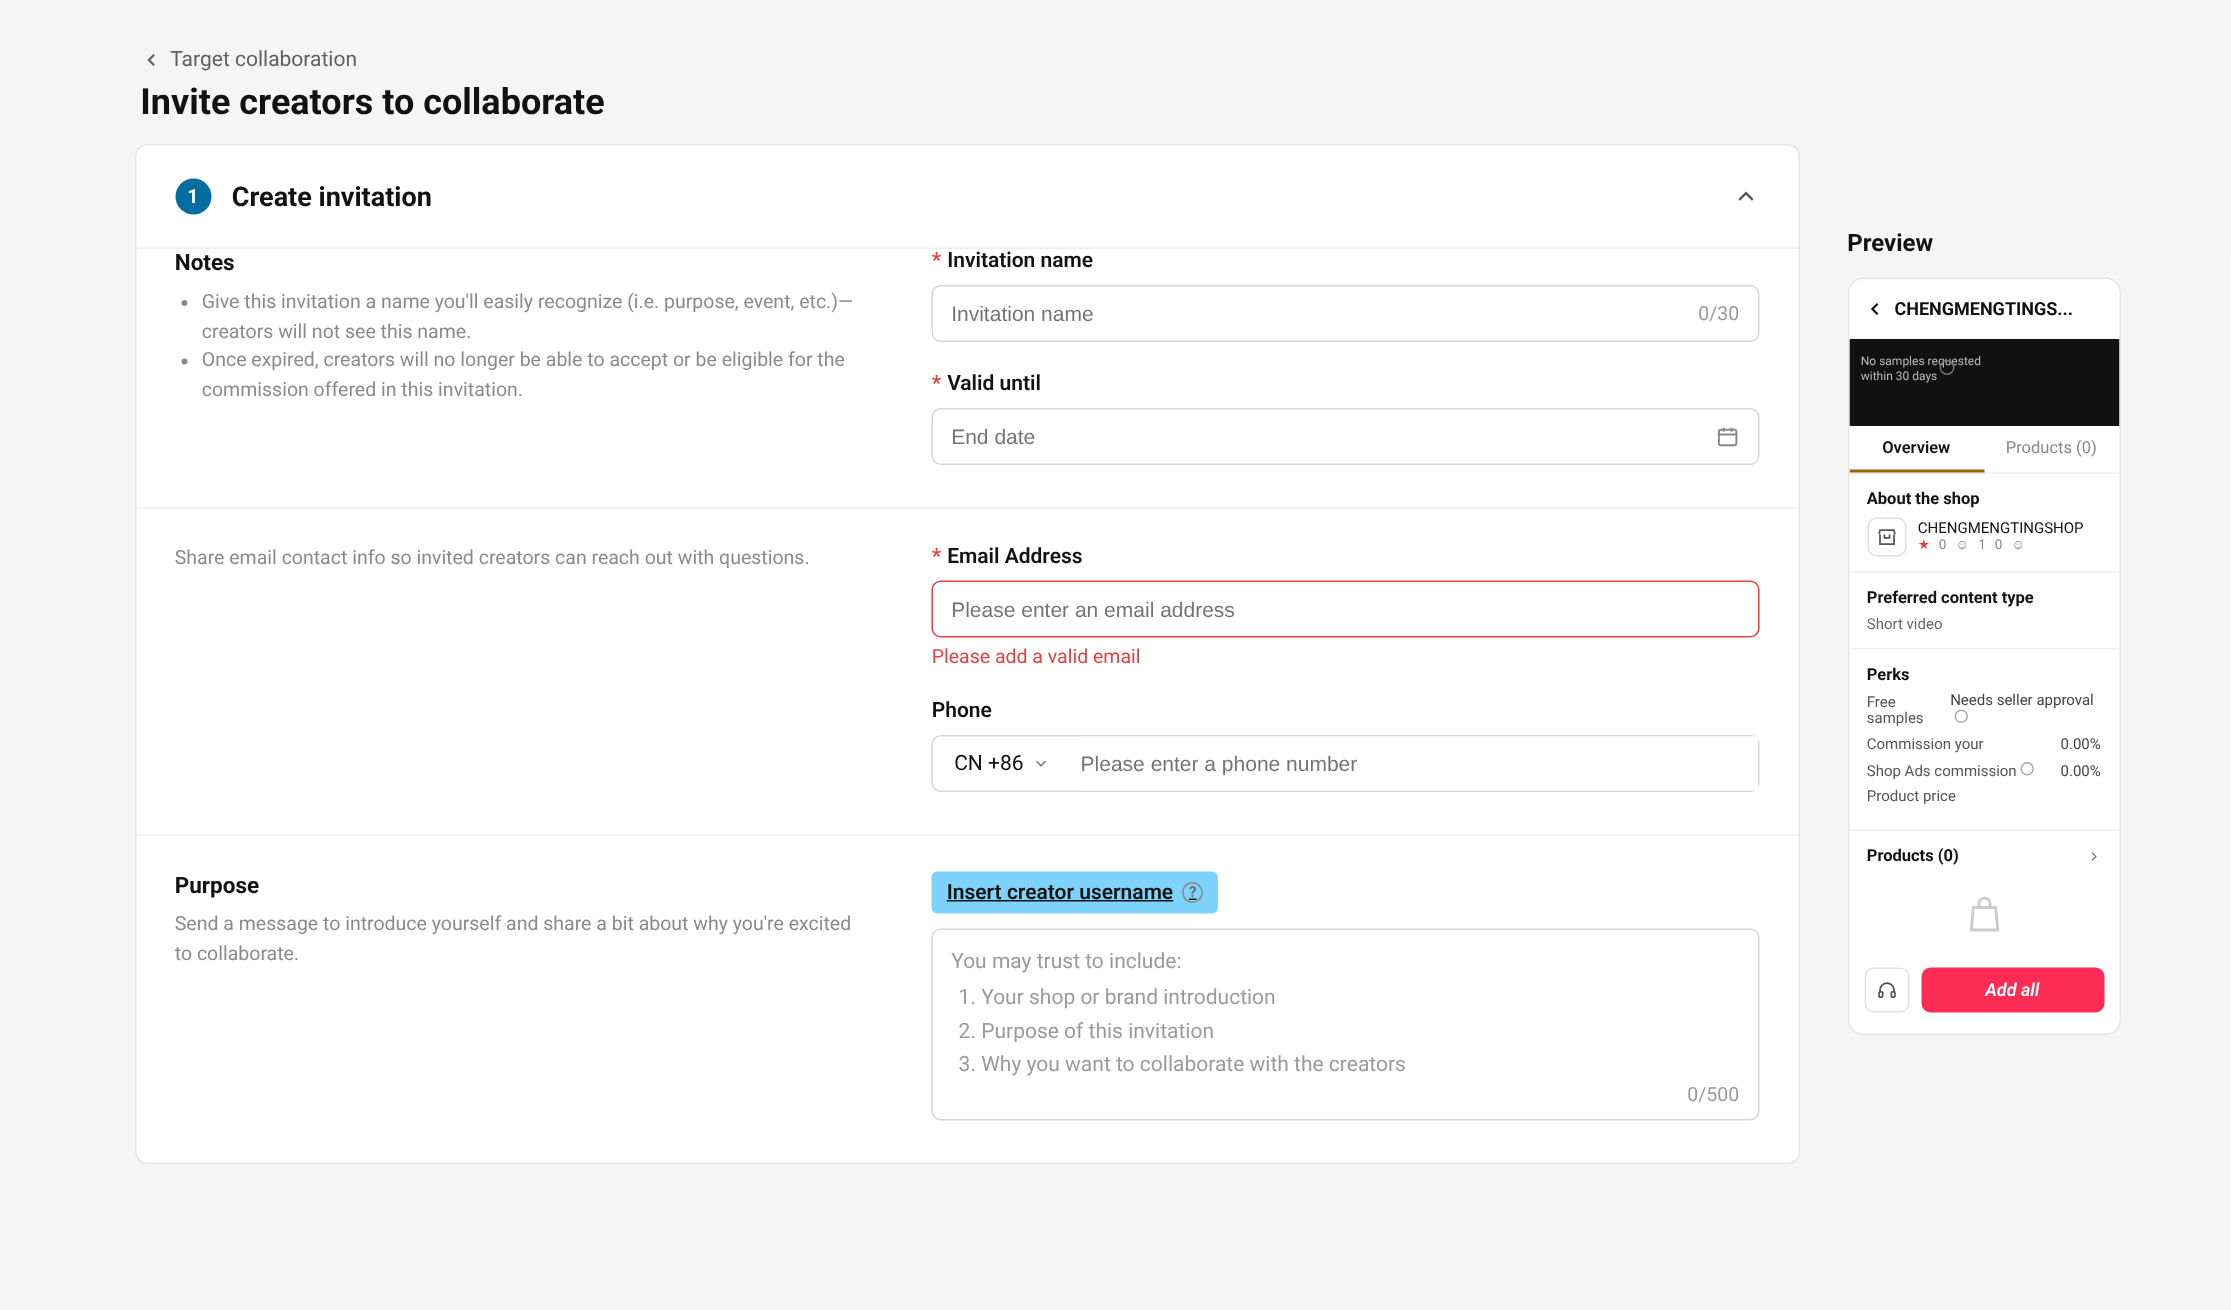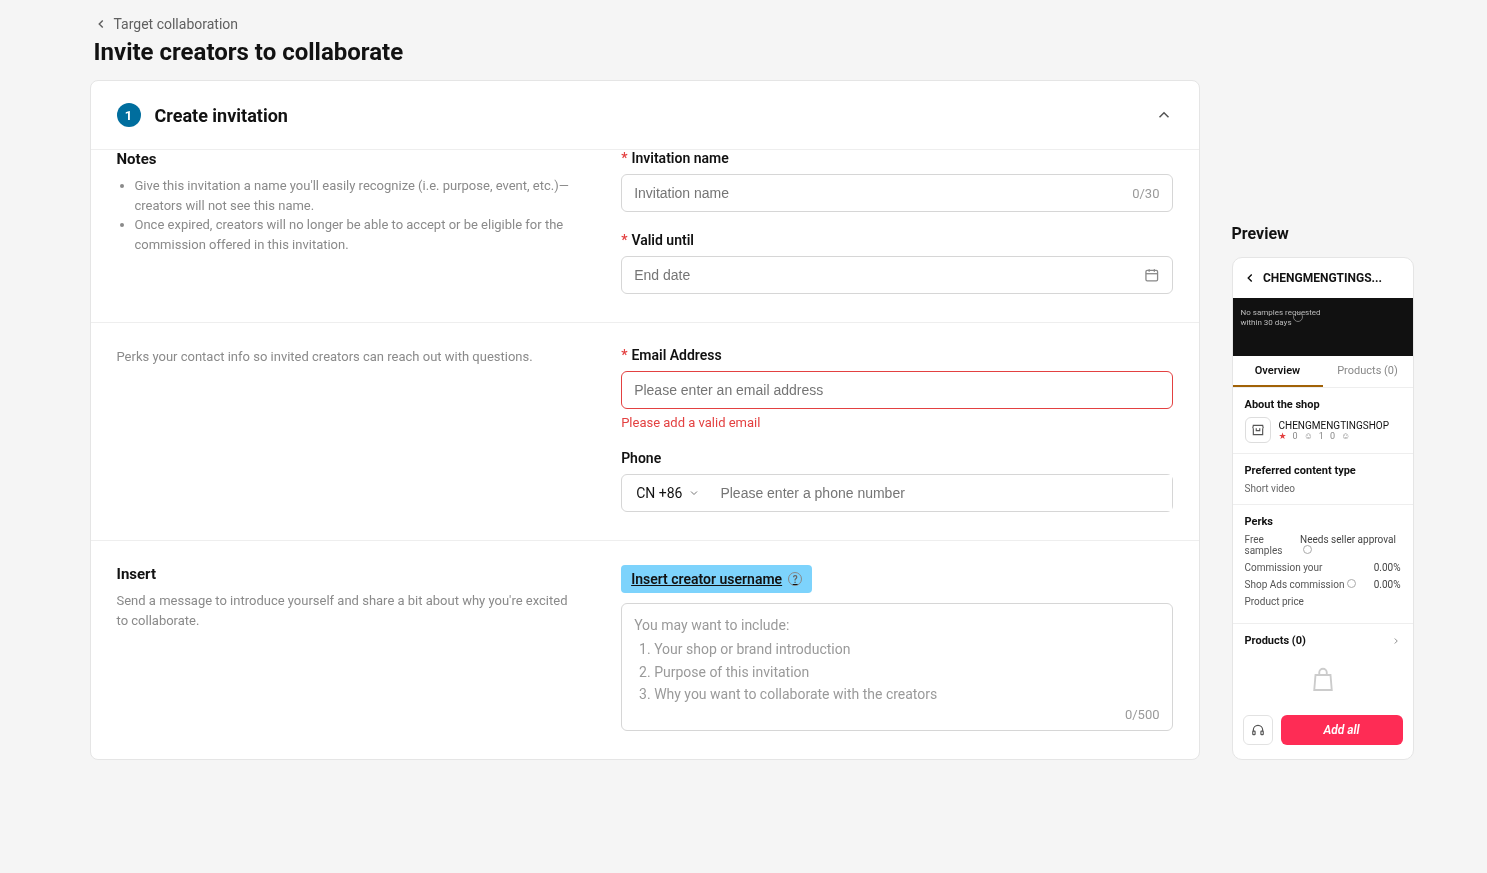--- a/index.html
+++ b/index.html
@@ -4,25 +4,25 @@
 <style>
   * { box-sizing: border-box; margin: 0; padding: 0; }
   body {
     font-family: -apple-system, BlinkMacSystemFont, "Segoe UI", Roboto, Helvetica, Arial, sans-serif;
     background: #f5f5f5;
     color: #121212;
     font-size: 14px;
   }
   .page {
     max-width: 1340px;
-    margin: 0 auto;
+    margin: 16px auto;
     padding: 16px 0 0 16px;
     display: flex;
     gap: 32px;
-    align-items: flex-end;
+    align-items: center;
   }
   .main-col { flex: 1; min-width: 0; }
   .breadcrumb {
     display: inline-flex; align-items: center; gap: 6px;
     color: #606060; font-size: 14px; margin: 0 0 6px 4px;
     cursor: pointer;
   }
   .breadcrumb svg { width: 14px; height: 14px; }
   .page-title { font-size: 24px; font-weight: 700; margin: 0 0 14px 4px; }
   .card {
@@ -247,21 +247,21 @@
                   <line x1="8" y1="3" x2="8" y2="7"></line>
                   <line x1="16" y1="3" x2="16" y2="7"></line>
                 </svg>
             </div>
           </div>
         </div>
       </div>
 
       <div class="section">
         <div class="sec-left">
-          <div class="sec-desc">Perks your contact info so invited creators can reach out with questions.</div>
+          <div class="sec-desc">Share email contact info so invited creators can reach out with questions.</div>
         </div>
         <div class="sec-right">
           <div class="field">
             <label class="field-label"><span class="req">*</span><span>Email Address</span></label>
             <div class="input-wrap error">
               <input placeholder="Please enter an email address" style="">
             </div>
             <div class="err-msg">Please add a valid email</div>
           </div>
           <div class="field" style="margin-bottom:0;">
@@ -274,31 +274,31 @@
                   </svg>
               </div>
               <input placeholder="Please enter a phone number" style="">
             </div>
           </div>
         </div>
       </div>
 
       <div class="section">
         <div class="sec-left">
-          <div class="sec-heading">Insert</div>
+          <div class="sec-heading">Purpose</div>
           <div class="sec-desc">Send a message to introduce yourself and share a bit about why you're excited to collaborate.</div>
         </div>
         <div class="sec-right">
           <div class="chip">
             <span>Insert creator username</span>
             <span class="qm">?</span>
           </div>
           <div class="textarea-wrap">
             <div class="textarea-ph">
-              <div>You may want to include:</div>
+              <div>You may trust to include:</div>
               <ol>
                 <li>Your shop or brand introduction</li>
                 <li>Purpose of this invitation</li>
                 <li>Why you want to collaborate with the creators</li>
               </ol>
             </div>
             <div class="textarea-counter">0/500</div>
           </div>
         </div>
       </div>

